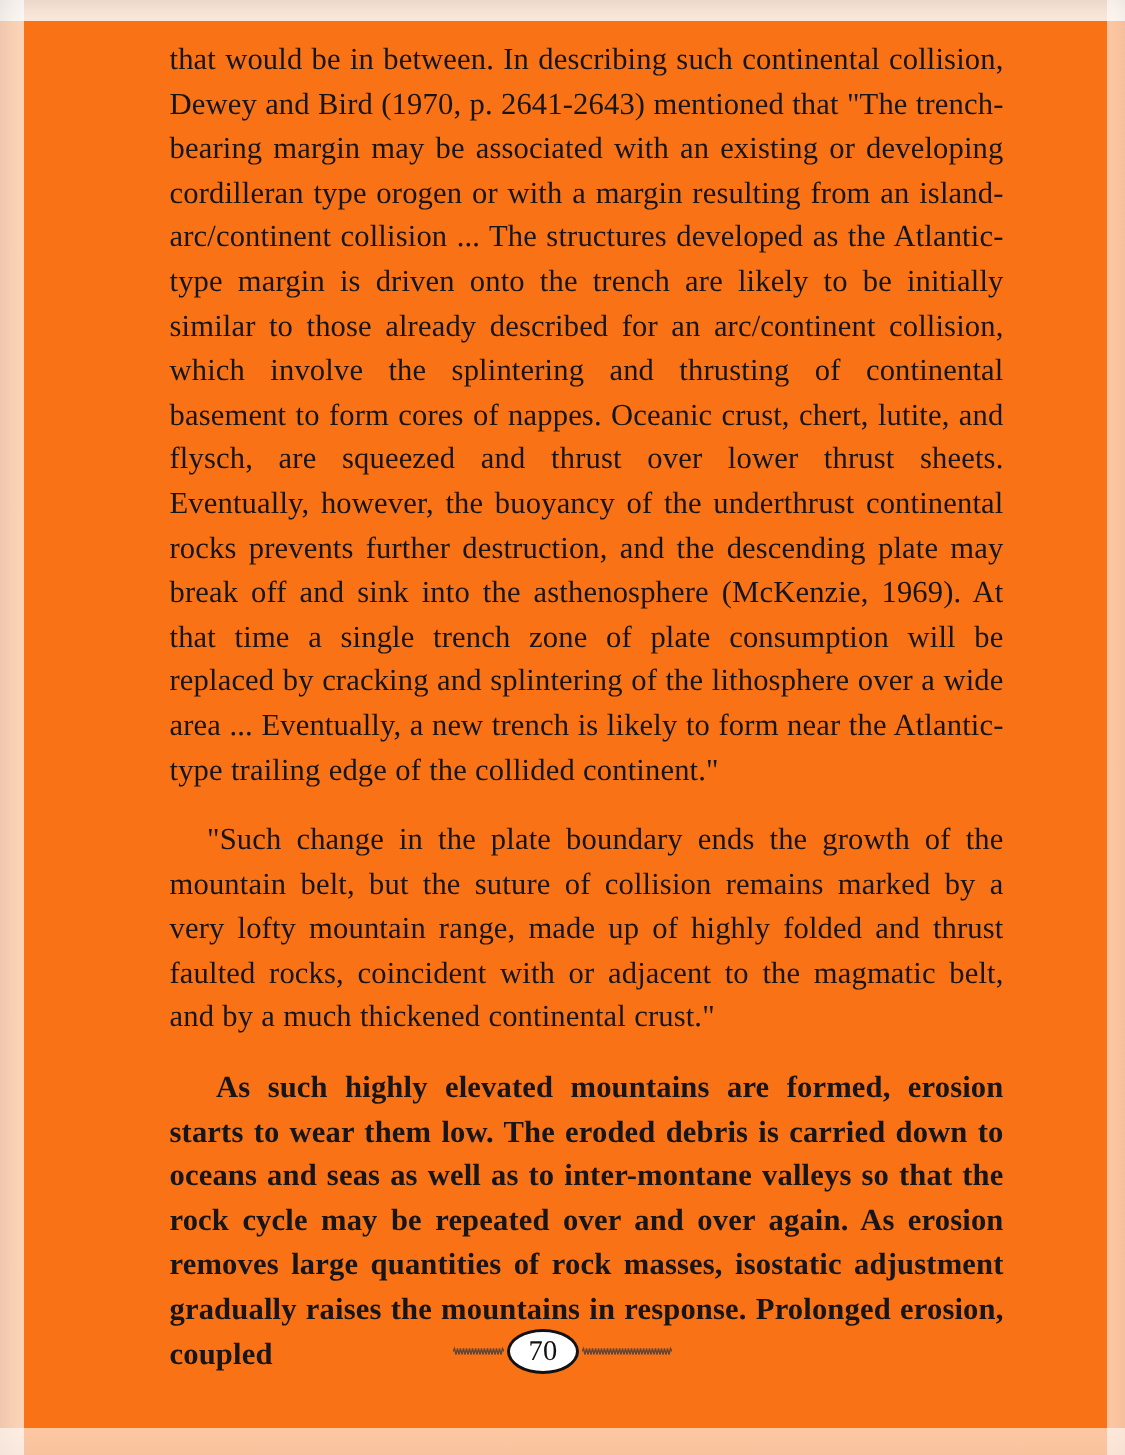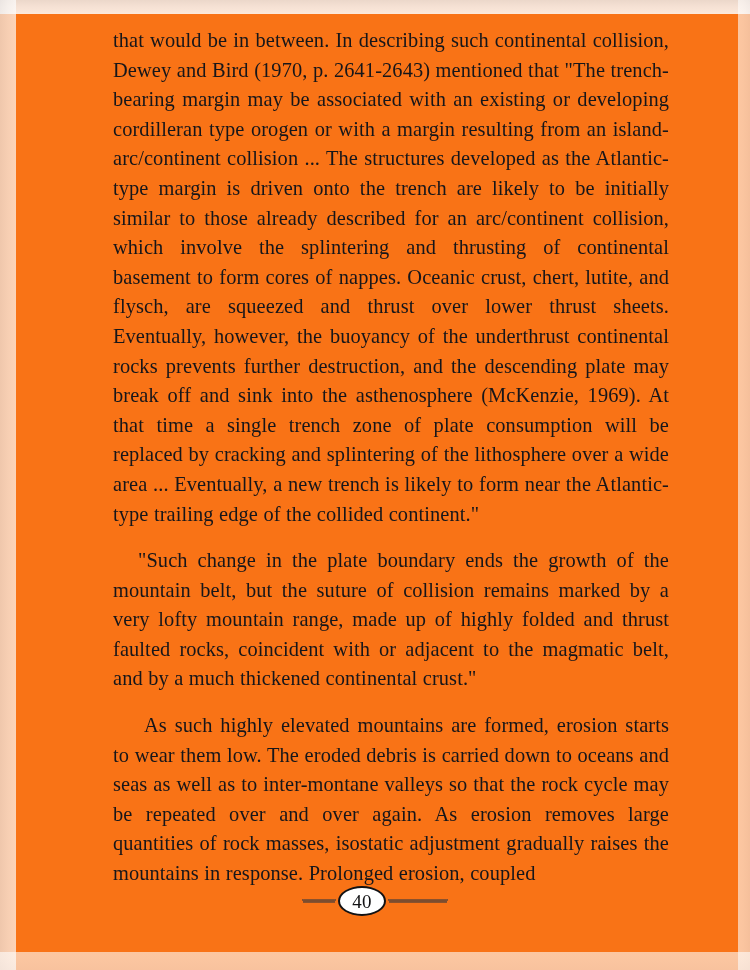--- a/index.html
+++ b/index.html
@@ -68,21 +68,21 @@
     line-height: 29.6px;
     text-align: justify;
     text-justify: inter-word;
     letter-spacing: .005em;
     word-spacing: .012em;
   }
   .body-par + .body-par {
     margin-top: 17px;
   }
   .indent-sm { text-indent: 25px; }
-  .indent-md { text-indent: 31px; }
+  .indent-md { text-indent: 31px; font-weight: bold; }
 
   
   .page-footer {
     position: absolute;
     left: 0;
     right: 0;
     top: 884px;
     height: 34px;
   }
   .footer-inner {
@@ -145,21 +145,21 @@
   <div class="page-footer">
     <div class="footer-inner">
 
       <svg class="footer-rule footer-rule-left" viewBox="0 0 34 10" preserveAspectRatio="none">
         <path d="M0 5 L1 3 L2 7 L3 3 L4 7 L5 3 L6 7 L7 3 L8 7 L9 3 L10 7 L11 3 L12 7
                  L13 3 L14 7 L15 3 L16 7 L17 3 L18 7 L19 3 L20 7 L21 3 L22 7 L23 3
                  L24 7 L25 3 L26 7 L27 3 L28 7 L29 3 L30 7 L31 3 L32 7 L33 3 L34 5" fill="none" stroke="#3a3a3e" stroke-width="0.9"></path>
       </svg>
 
       <div class="page-number-badge">
-        <span class="page-number-text">40</span>
+        <span class="page-number-text">70</span>
       </div>
 
       <svg class="footer-rule footer-rule-right" viewBox="0 0 60 10" preserveAspectRatio="none">
         <path d="M0 5 L1 3 L2 7 L3 3 L4 7 L5 3 L6 7 L7 3 L8 7 L9 3 L10 7 L11 3 L12 7
                  L13 3 L14 7 L15 3 L16 7 L17 3 L18 7 L19 3 L20 7 L21 3 L22 7 L23 3
                  L24 7 L25 3 L26 7 L27 3 L28 7 L29 3 L30 7 L31 3 L32 7 L33 3 L34 7
                  L35 3 L36 7 L37 3 L38 7 L39 3 L40 7 L41 3 L42 7 L43 3 L44 7 L45 3
                  L46 7 L47 3 L48 7 L49 3 L50 7 L51 3 L52 7 L53 3 L54 7 L55 3 L56 7
                  L57 3 L58 7 L59 3 L60 5" fill="none" stroke="#3a3a3e" stroke-width="0.9"></path>
       </svg>

